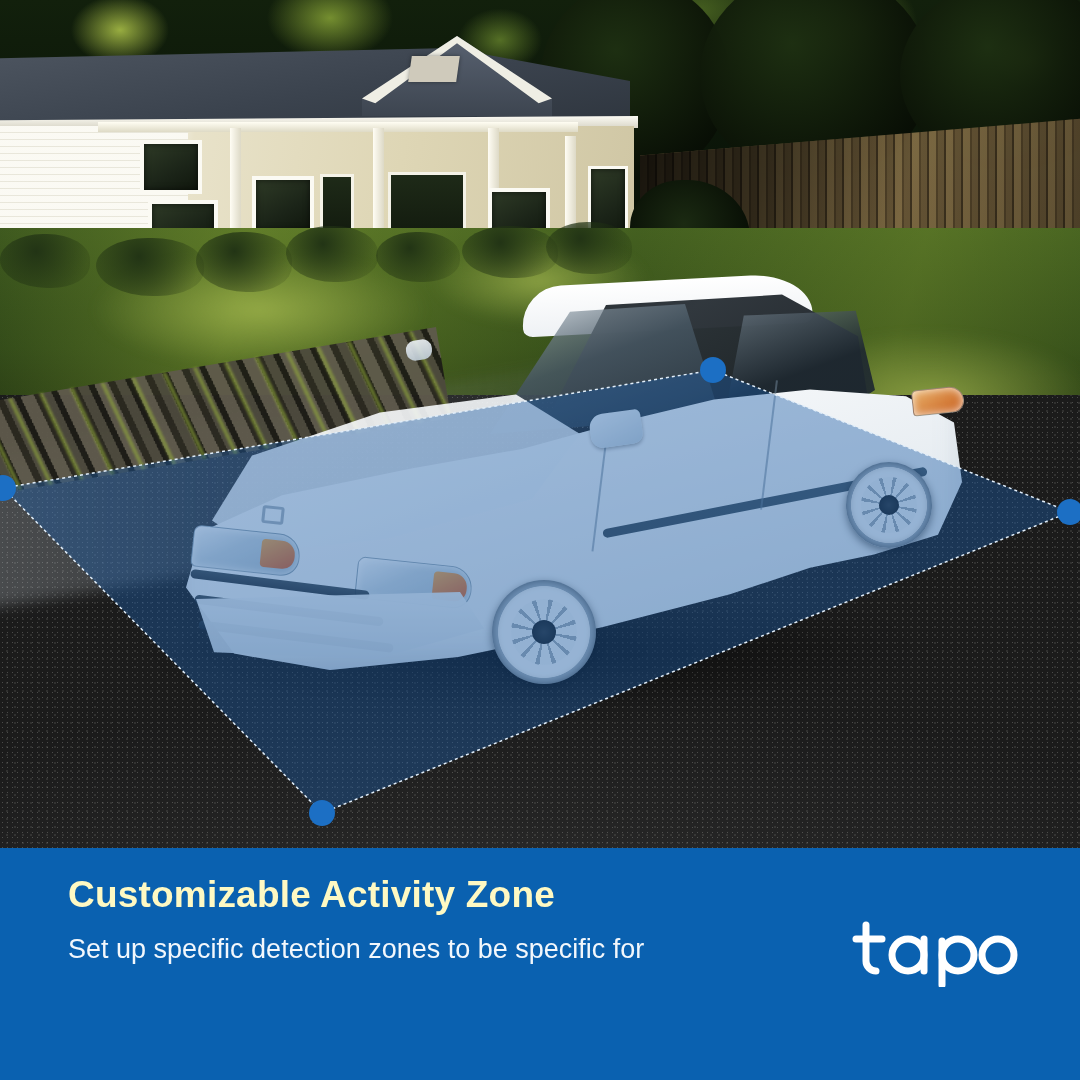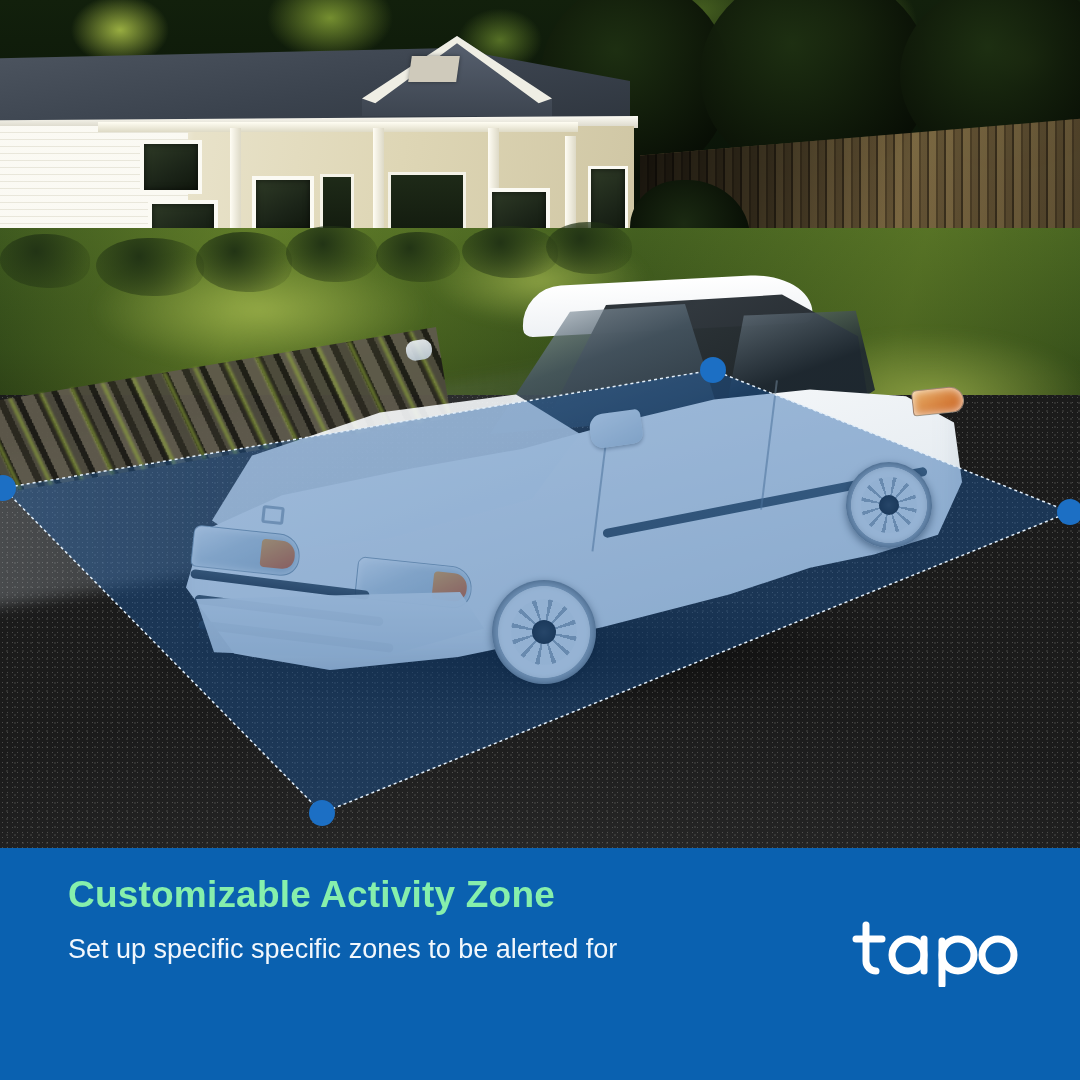--- a/index.html
+++ b/index.html
@@ -441,23 +441,23 @@
       <g id="zone-handles">
           <circle cx="3" cy="488" r="13" fill="#1c6fc4"></circle>
           <circle cx="713" cy="370" r="13" fill="#1c6fc4"></circle>
           <circle cx="1070" cy="512" r="13" fill="#1c6fc4"></circle>
           <circle cx="322" cy="813" r="13" fill="#1c6fc4"></circle>
         </g>
     </svg>
   </div>
 
   <div class="banner" style="background: rgb(10, 97, 176);">
-    <div class="banner-title" style="color: #86efac;">Customizable Activity Zone</div>
+    <div class="banner-title" style="color: #fef9c3;">Customizable Activity Zone</div>
     <div class="banner-sub">
-      <span>Set up specific specific zones to be alerted for</span><br>
+      <span>Set up specific detection zones to be specific for</span><br>
     </div>
   </div>
 
   <div class="brand-logo">
     <svg viewBox="0 0 170 72" aria-hidden="true">
       <g fill="none" stroke="#ffffff" stroke-width="7" stroke-linecap="round" stroke-linejoin="round">
 
         <path d="M14 10 V46 a10 10 0 0 0 10 10"></path>
         <path d="M4 24 H30"></path>
 

